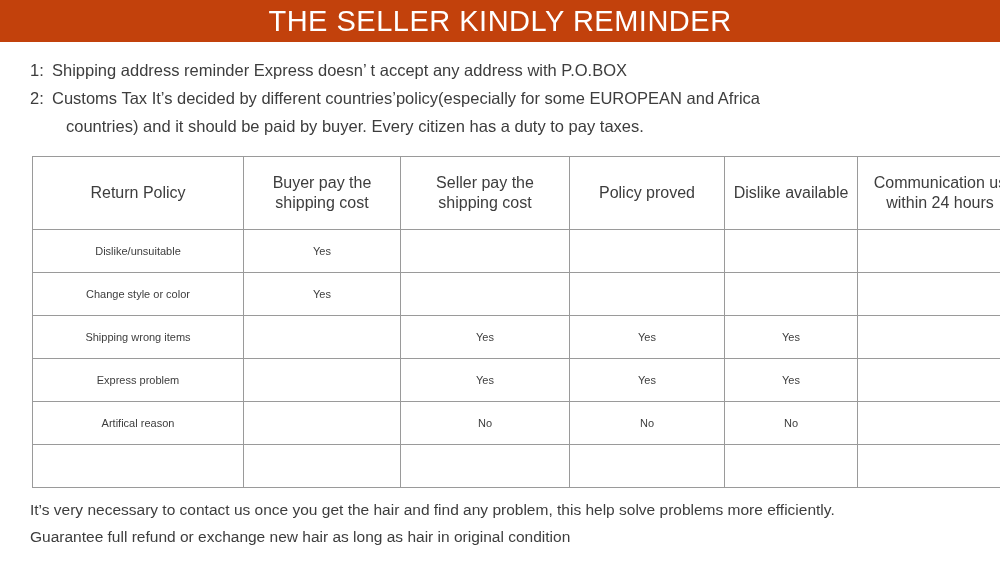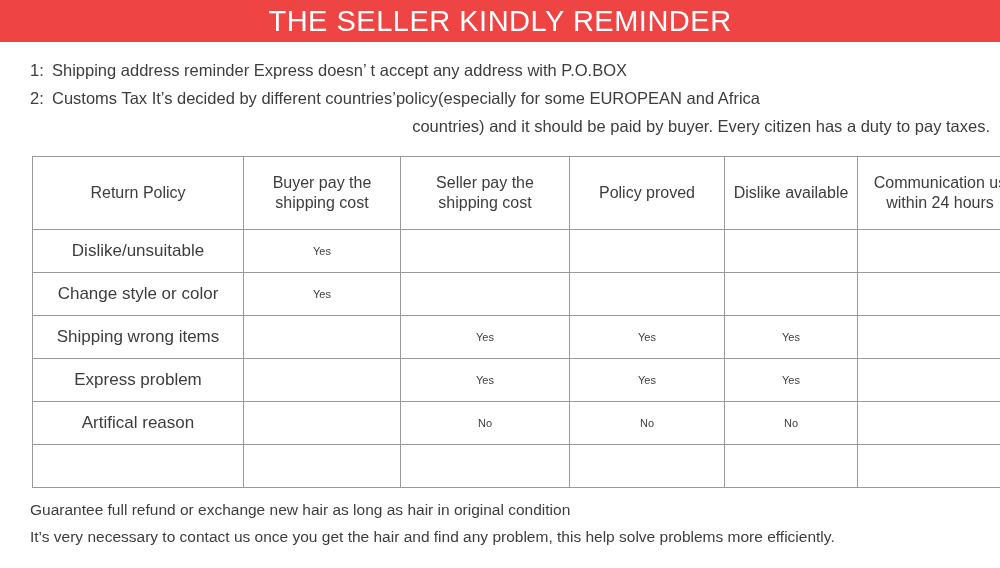--- a/index.html
+++ b/index.html
@@ -16,46 +16,45 @@
   }
   .page {
     position: relative;
     width: 1000px;
     height: 568px;
     box-sizing: border-box;
   }
   .header-band {
     width: 100%;
     height: 42px;
-    background: #ef4444;
+    background: #c2410c;
     display: flex;
     align-items: center;
     justify-content: center;
   }
   .header-title {
     color: #ffffff;
     font-size: 29px;
     letter-spacing: 0.5px;
     font-weight: 400;
     white-space: nowrap;
   }
   .notes {
     margin: 14px 0 16px 0;
-    padding: 0 10px 0 30px;
+    padding: 0 24px 0 30px;
   }
   .note-line {
     font-size: 16.5px;
     line-height: 28px;
     color: #3d3d3d;
     white-space: nowrap;
   }
   .note-line.indent {
     padding-left: 36px;
     white-space: normal;
-    text-align: right;
   }
   .note-num {
     display: inline-block;
     min-width: 22px;
   }
   .table-wrap {
     margin: 12px 32px 0 32px;
   }
   table.policy {
     border-collapse: collapse;
@@ -74,21 +73,21 @@
     font-size: 16px;
     line-height: 20px;
     padding: 2px 4px;
   }
   table.policy td {
     height: 38px;
     font-size: 11px;
     padding: 2px 4px;
   }
   table.policy td.rowhead {
-    font-size: 17px;
+    font-size: 11px;
   }
   .col-0 { width: 202px; }
   .col-1 { width: 148px; }
   .col-2 { width: 160px; }
   .col-3 { width: 146px; }
   .col-4 { width: 124px; }
   .col-5 { width: 156px; }
   .footer {
     padding: 8px 20px 0 30px;
   }
@@ -177,17 +176,17 @@
           <td></td>
           <td></td>
           <td></td>
           <td></td>
         </tr>
       </tbody>
     </table>
   </div>
 
   <div class="footer">
+    <div class="footer-line">It’s very necessary to contact us once you get the hair and find any problem, this help solve problems more efficiently.</div>
     <div class="footer-line">Guarantee full refund or exchange new hair as long as hair in original condition</div>
-    <div class="footer-line">It’s very necessary to contact us once you get the hair and find any problem, this help solve problems more efficiently.</div>
   </div>
 
 </div>
 
 </body></html>

